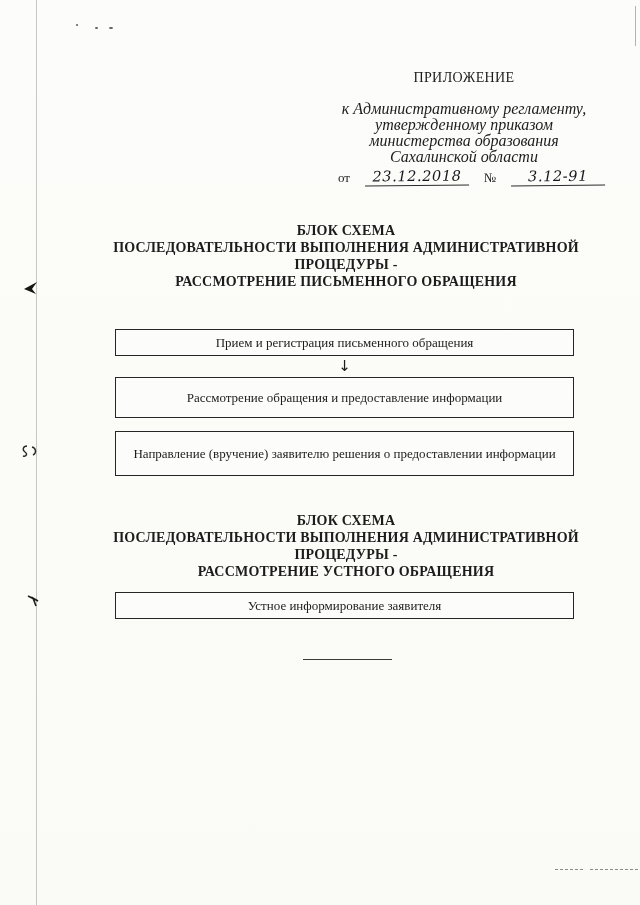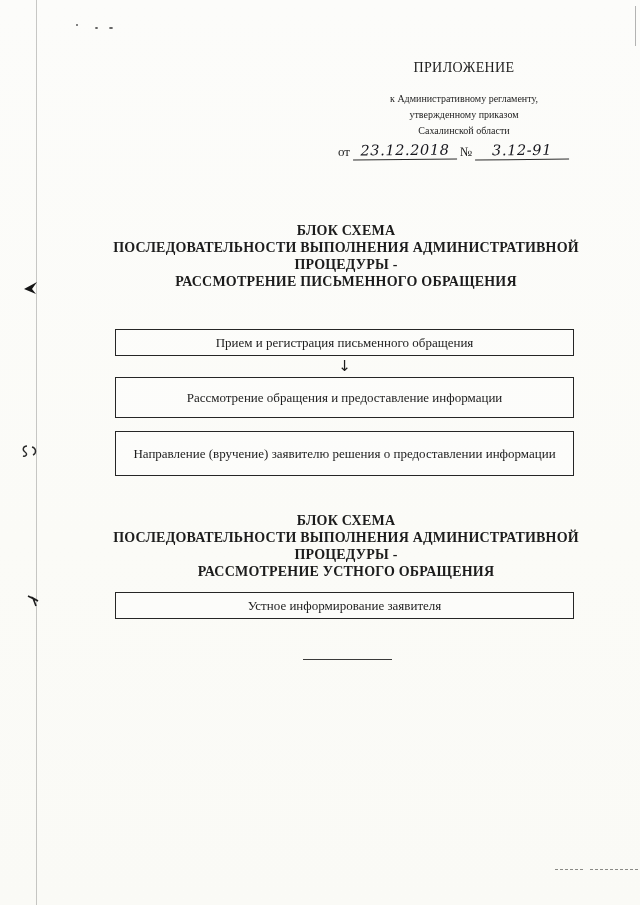--- a/index.html
+++ b/index.html
@@ -25,33 +25,33 @@
     background: rgba(90,90,90,0.45);
   }
   .speck { position: absolute; background: #5a5a5a; border-radius: 50%; }
   .artifact { position: absolute; }
   .dash-group {
     position: absolute; border-top: 1px dashed #8a8a86; height: 0;
   }
 
   
   .appendix {
-    position: absolute; top: 60px; left: 338px; width: 252px;
+    position: absolute; top: 70px; left: 338px; width: 252px;
     text-align: center;
   }
   .appendix-title {
     font-size: 14px; letter-spacing: 0.4px; margin-bottom: 15px;
   }
   .appendix-line {
-    font-size: 10px; line-height: 16px;
+    font-size: 16px; line-height: 16px; font-style: italic;
   }
   .appendix-ref {
     margin-top: 3px;
     display: flex; align-items: flex-end; justify-content: flex-start;
-    font-size: 13px; gap: 3px; text-align: left;
+    font-size: 13px; gap: 15px; text-align: left;
   }
   .hand-value {
     display: inline-block;
     border-bottom: 1px solid #2b2b2b;
     font-family: "DejaVu Serif", serif;
     font-style: italic;
     font-size: 14.5px;
     letter-spacing: 0.6px;
     color: #17171e;
     text-align: center;
@@ -131,20 +131,21 @@
       <path d="M2 4 L12 9 L7 6 L10 14" fill="none" stroke="#1e1e1e" stroke-width="1.6"></path>
     </svg>
   </div>
   <div class="dash-group" style="left:555px; top:869px; width:28px;"></div>
   <div class="dash-group" style="left:590px; top:869px; width:48px;"></div>
 
   <div class="appendix">
     <div class="appendix-title">ПРИЛОЖЕНИЕ</div>
     <div class="appendix-line">к Административному регламенту,</div>
     <div class="appendix-line">утвержденному приказом</div>
+    <div class="appendix-line">министерства образования</div>
     <div class="appendix-line">Сахалинской области</div>
     <div class="appendix-ref">
       <span>от</span>
       <span class="hand-value hand-date">23.12.2018</span>
       <span>№</span>
       <span class="hand-value hand-num">3.12-91</span>
     </div>
   </div>
 
   <div class="section-heading heading-1">

